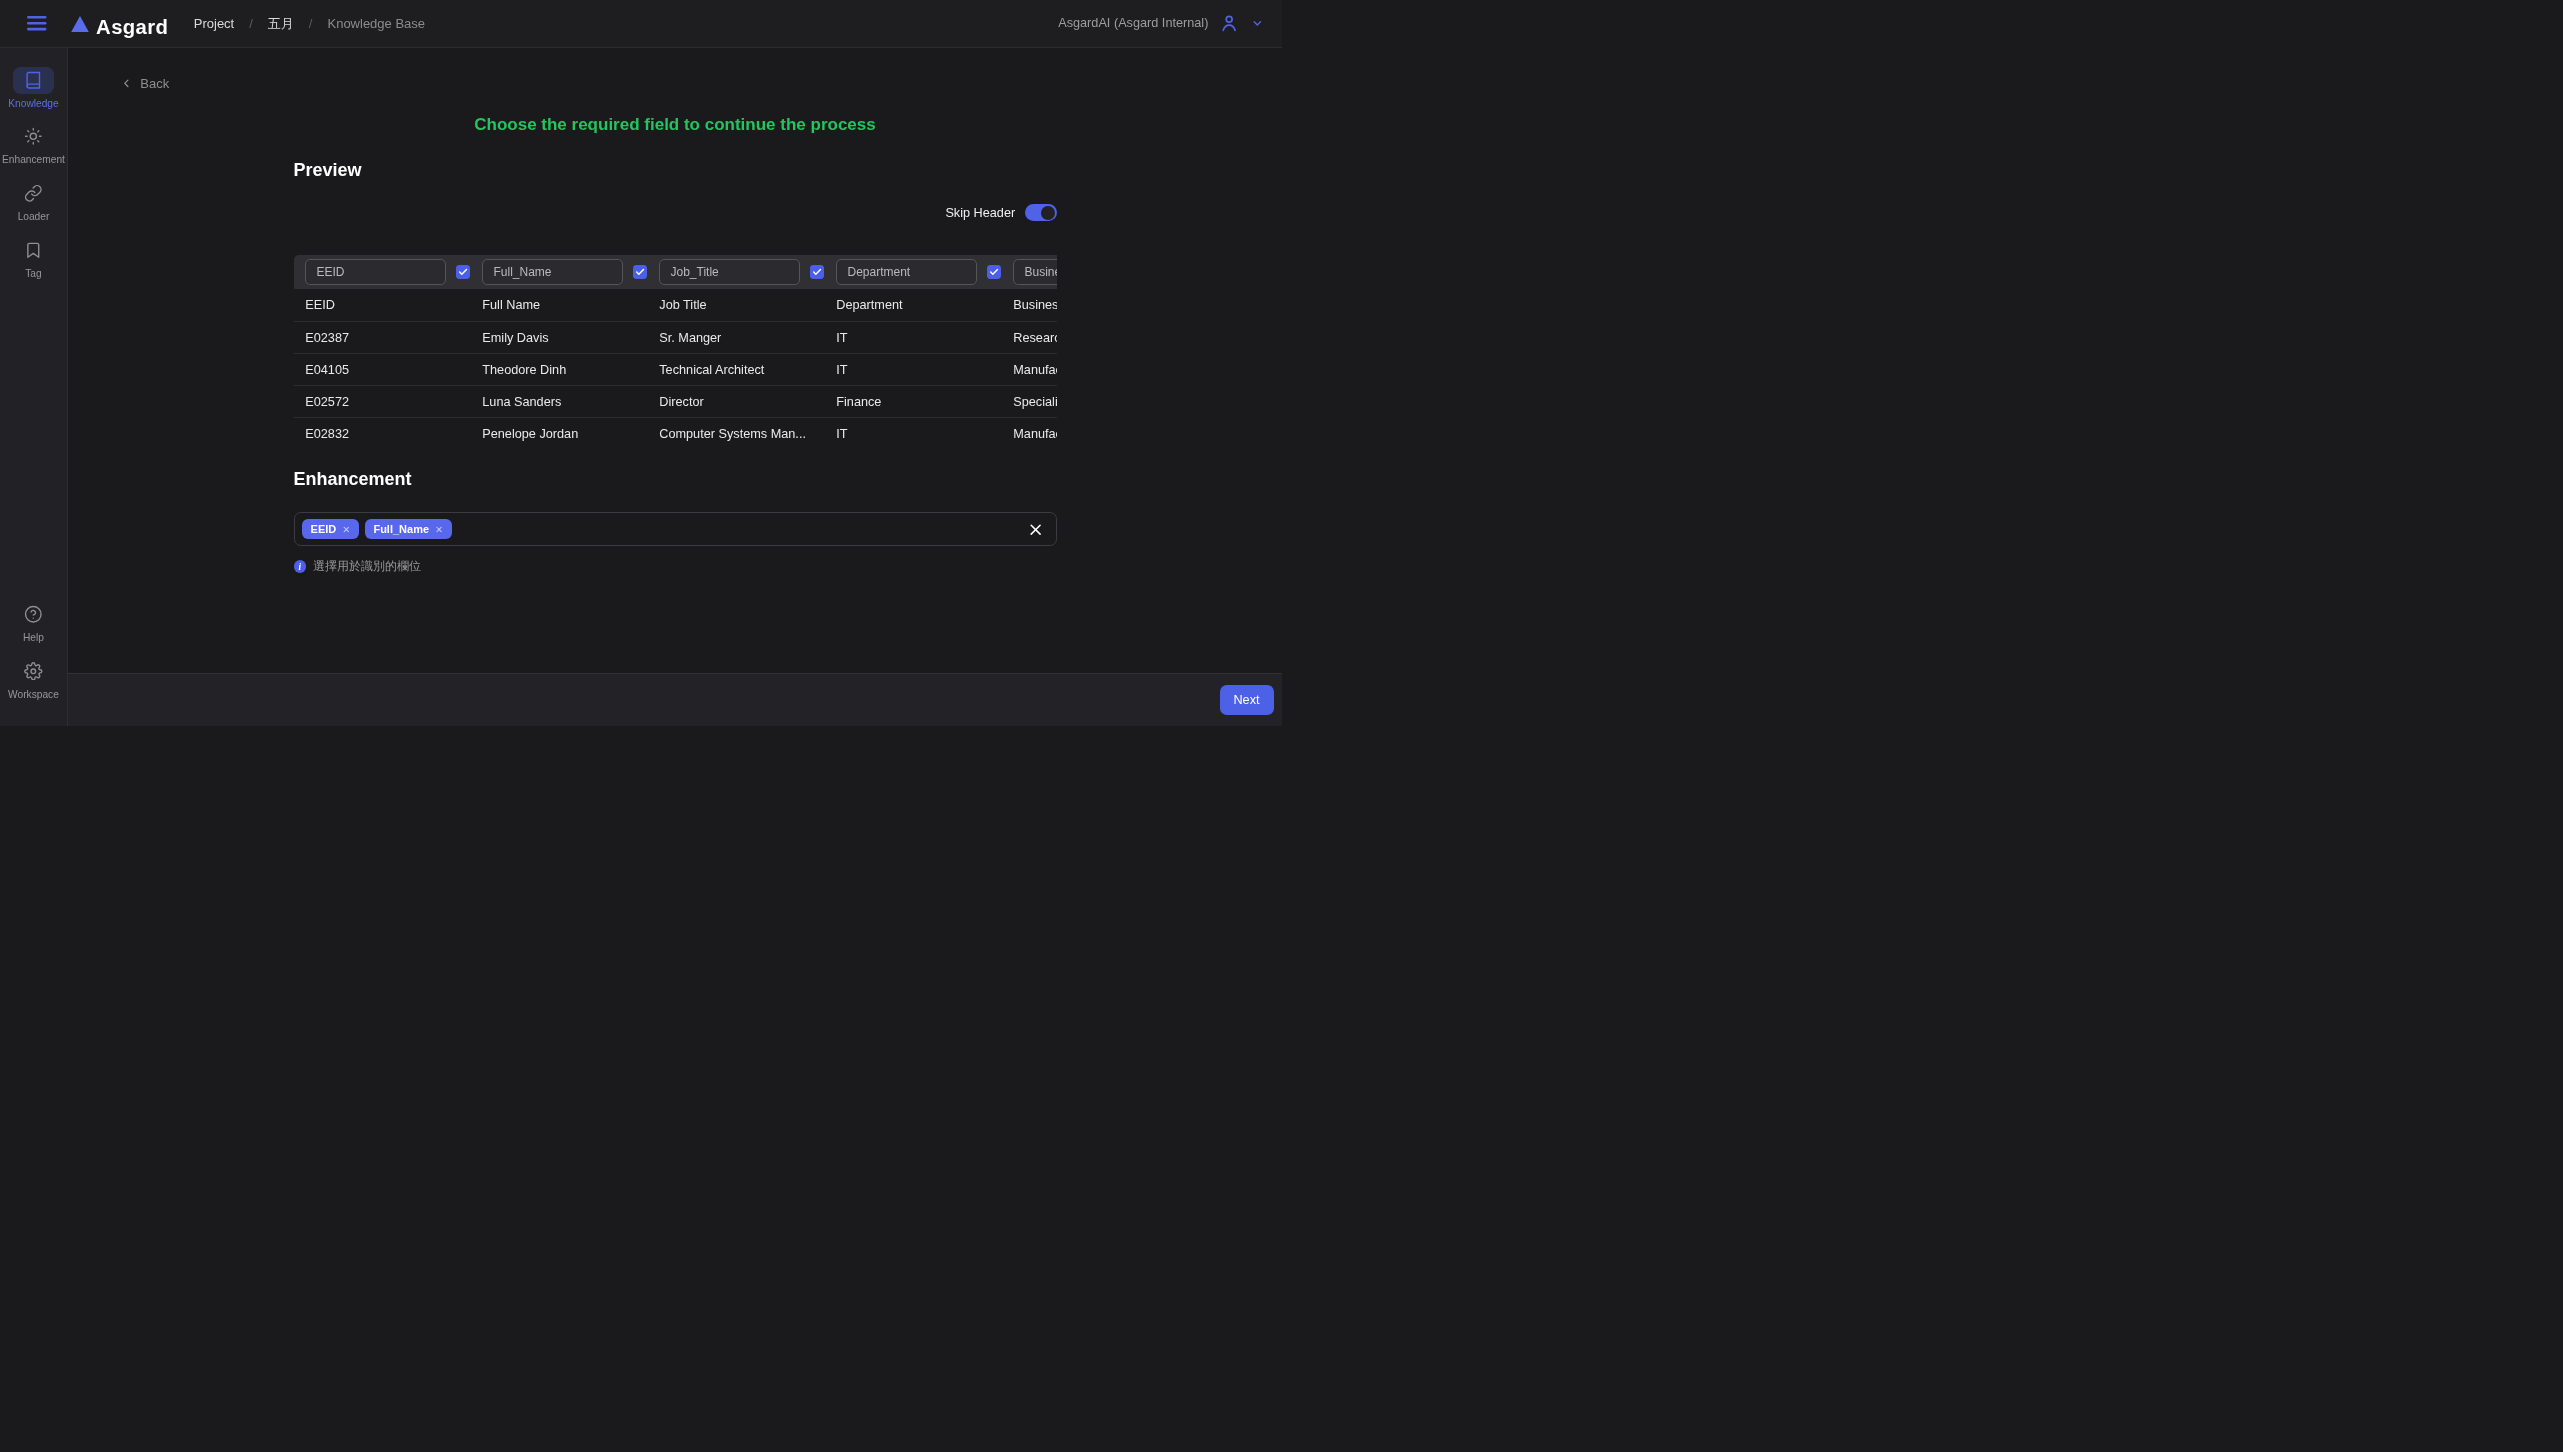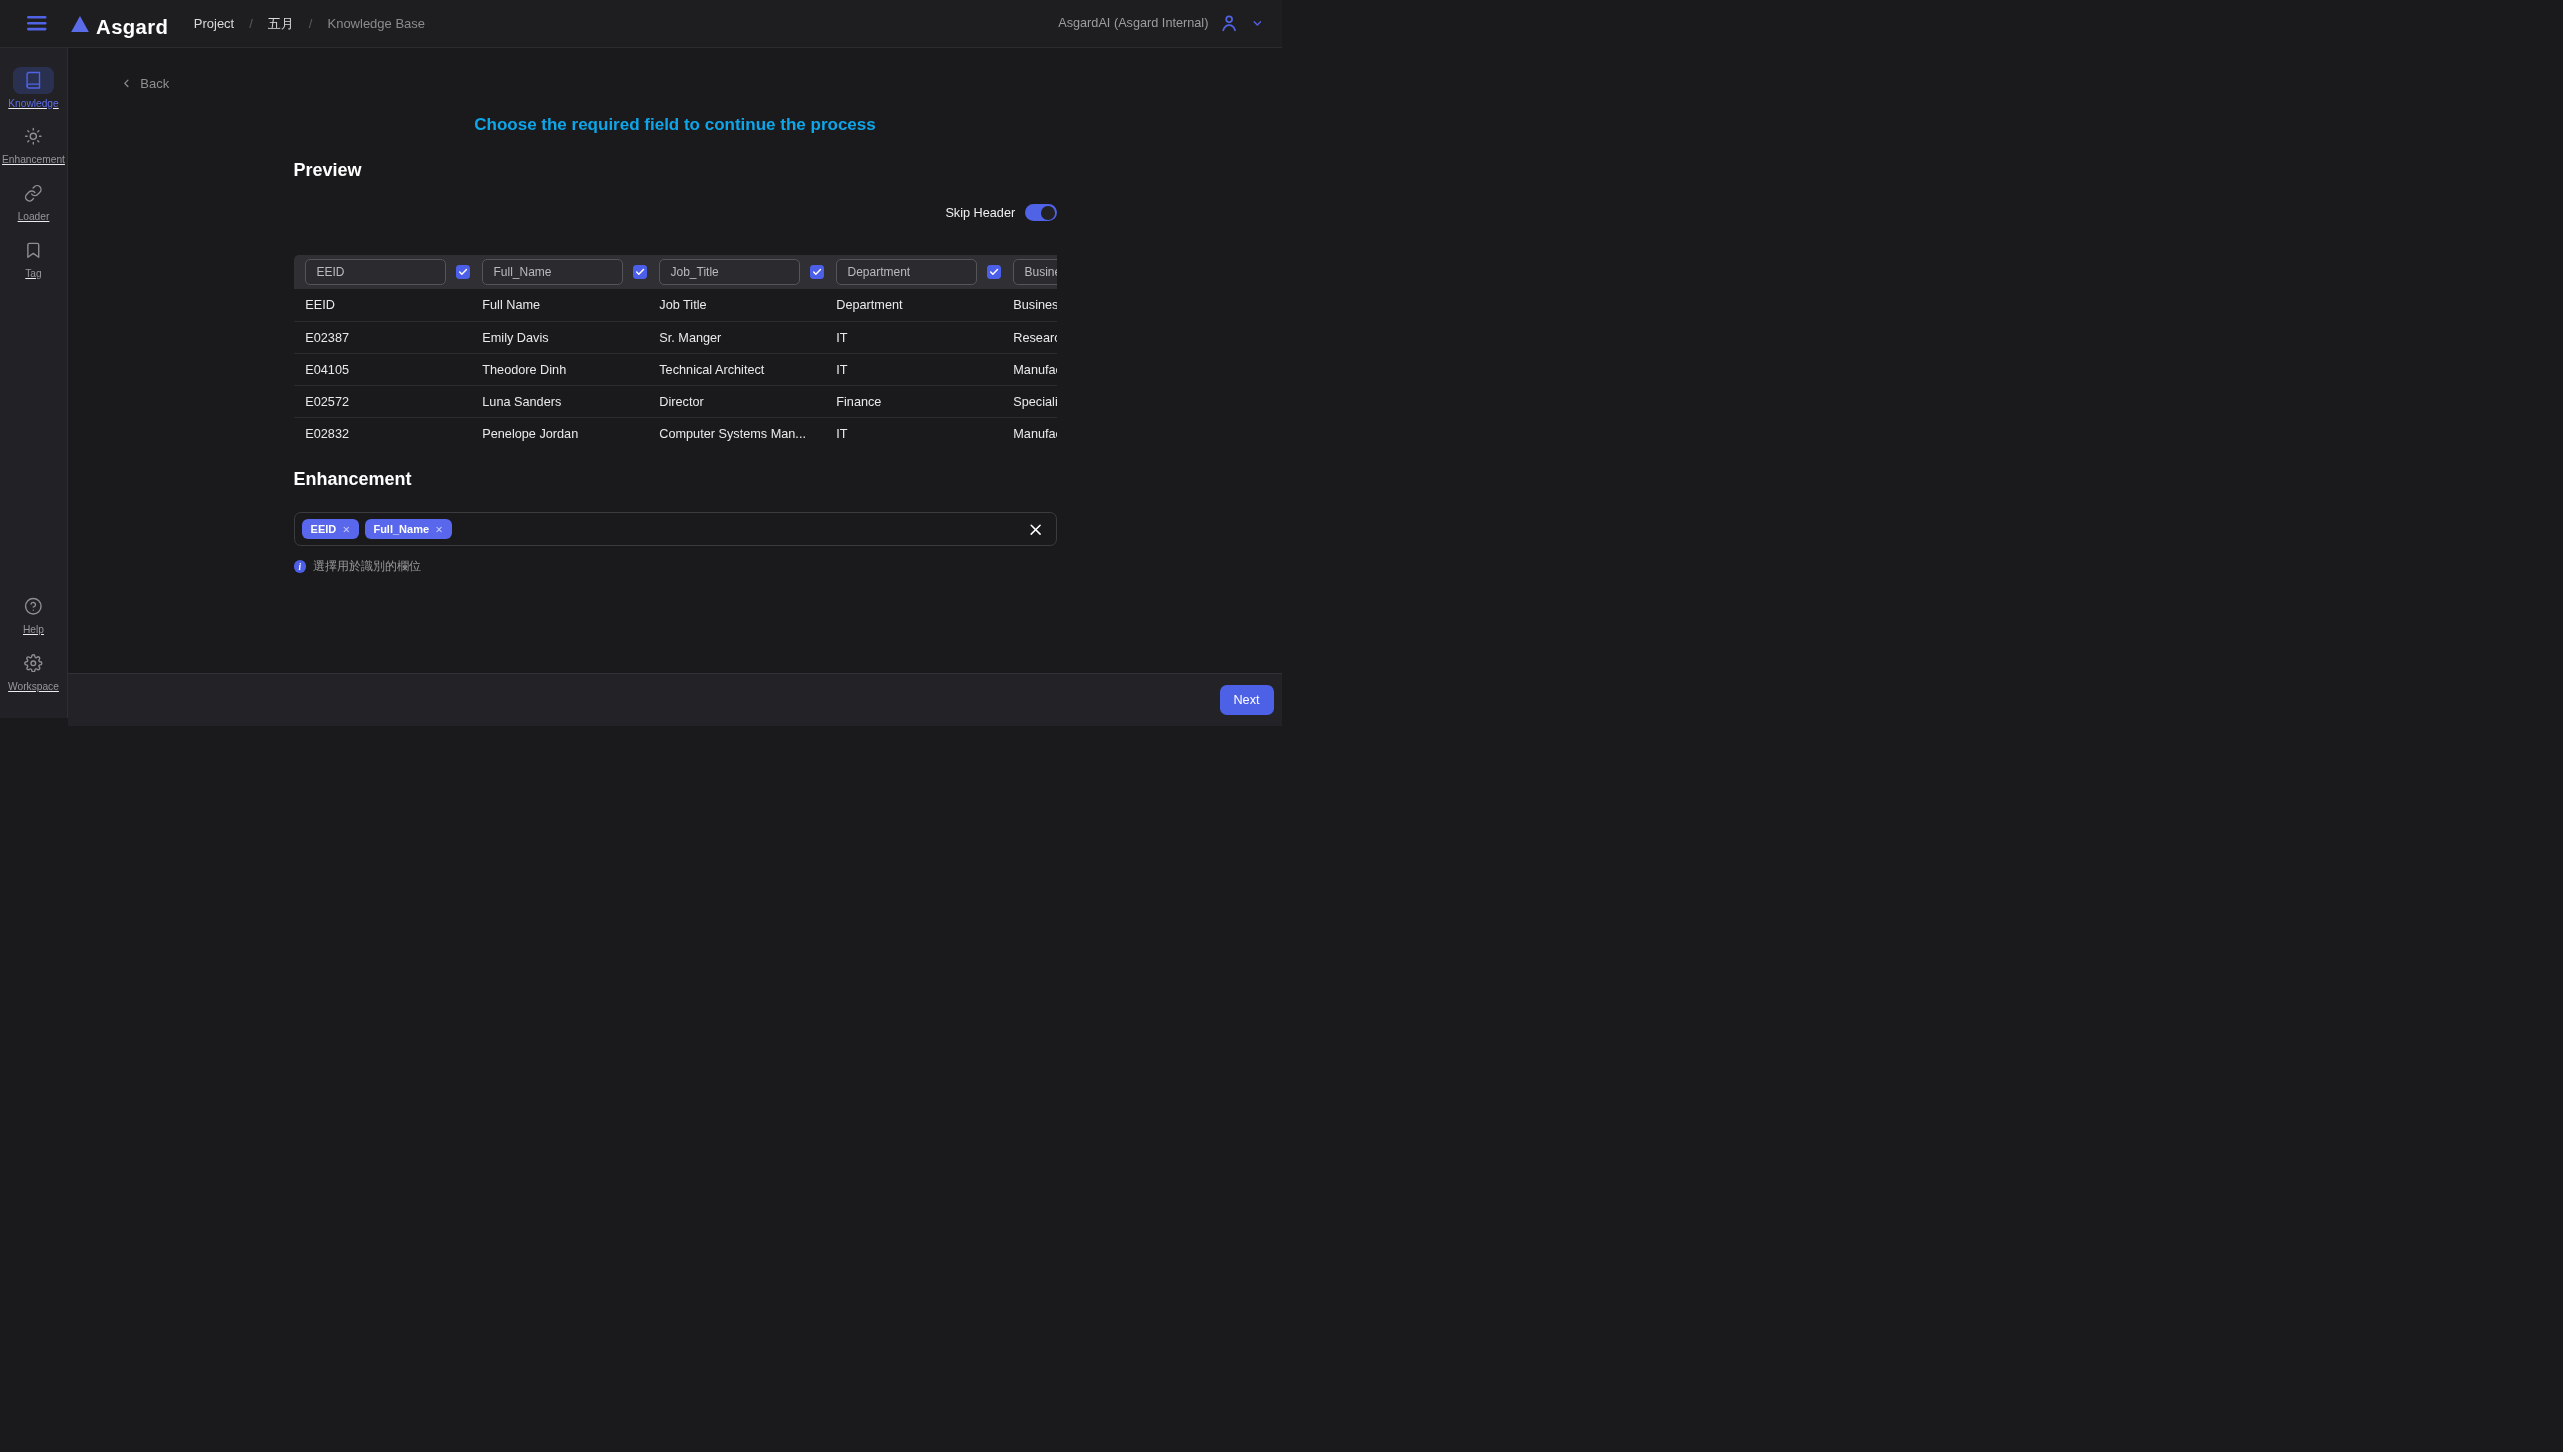--- a/index.html
+++ b/index.html
@@ -24,23 +24,23 @@
   .logo .app-name { font-size:20.3px; font-weight:bold; color:#fff; letter-spacing:0.4px;margin-top:8px; }
   .breadcrumb { display:flex; align-items:center; gap:15px; font-size:13px; }
   .breadcrumb .crumb { color:#dadada; cursor:pointer; }
   .breadcrumb .crumb.current { color:#8b8b8e; }
   .breadcrumb .sep { color:#5b5b5e; }
   .nav-right { margin-left:auto; display:flex; align-items:center; gap:11px; }
   .tenant { color:#9d9da0; font-size:12.7px; }
 
   
   .sidebar {
-    position:absolute; top:48px; left:0; bottom:8px; width:68px;
+    position:absolute; top:48px; left:0; bottom:0; width:68px;
     background:#222226; border-right:0.8px solid #2e2e31;
-    display:flex; flex-direction:column; align-items:center; padding:18.6px 0 12px;text-decoration:underline;
+    display:flex; flex-direction:column; align-items:center; padding:18.6px 0 12px;
   }
   .side-top, .side-bottom { display:flex; flex-direction:column; align-items:center; width:100%; }
   .side-bottom { margin-top:auto; }
   .side-item { display:flex; flex-direction:column; align-items:center; margin-bottom:14.4px; cursor:pointer; width:100%; }
   .side-item .tile { width:41px; height:27px; border-radius:7.6px; display:flex; align-items:center; justify-content:center; }
   .side-item.active .tile { background:#2a3050; }
   .side-item .lbl { font-size:10.2px; color:#97979a; margin-top:4.2px; white-space:nowrap; }
   .side-item.active .lbl { color:#5d6ee9; }
 
   
@@ -55,21 +55,21 @@
     width:20.3px; height:20.3px; border-radius:50%; display:flex; align-items:center; justify-content:center;
     font-size:11px; color:#fff; flex:none;
   }
   .step .circle.done, .step .circle.active { background:var(--accent); }
   .step .circle.pending { background:#3b3b3f; }
   .step .s-label { margin-left:7.6px; font-size:12.7px; color:#f2f2f2; white-space:nowrap; }
   .connector { width:59px; height:1.7px; margin:0 11px; }
   .connector.line-done { background:var(--accent); }
   .connector.line-pending { background:#49494d; }
 
-  .subtitle { text-align:center; margin:22px 0 0; font-size:17px; font-weight:600; color:#0ea5e9; }
+  .subtitle { text-align:center; margin:22px 0 0; font-size:17px; font-weight:600; color:#22c55e; }
 
   .container { width:763px; margin:0 auto; }
   .sec-heading { font-size:18px; font-weight:bold; color:#fff; margin:25.4px 0 0; }
 
   .skip-row { display:flex; justify-content:flex-end; align-items:center; gap:9.3px; margin-top:23px; }
   .skip-label { font-size:12.7px; color:#f0f0f0; }
   .toggle { width:32px; height:17px; border-radius:8.5px; background:var(--accent); position:relative; cursor:pointer; flex:none; }
   .toggle .knob { position:absolute; top:1.7px; right:1.7px; width:13.6px; height:13.6px; border-radius:50%; background:#222225; }
 
   

